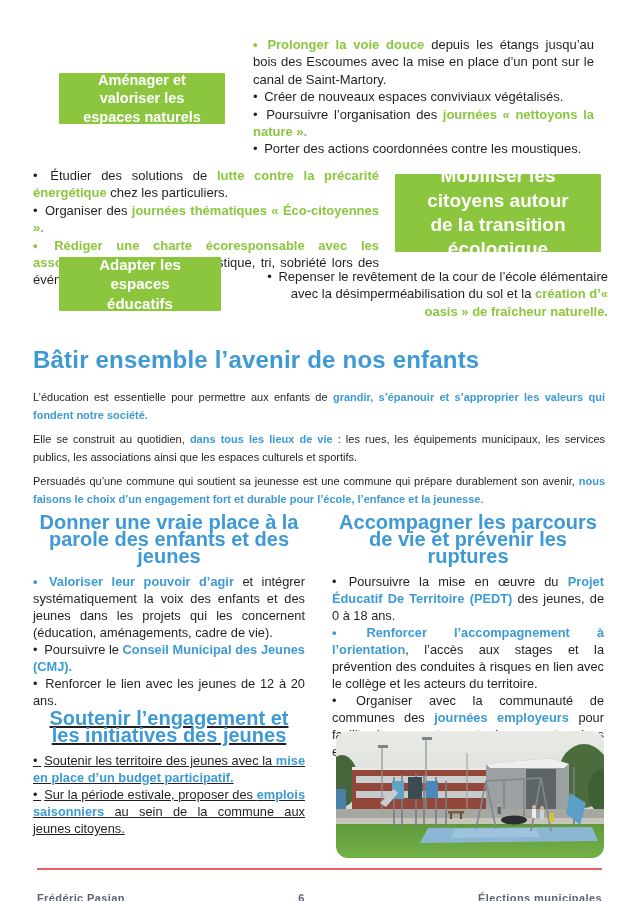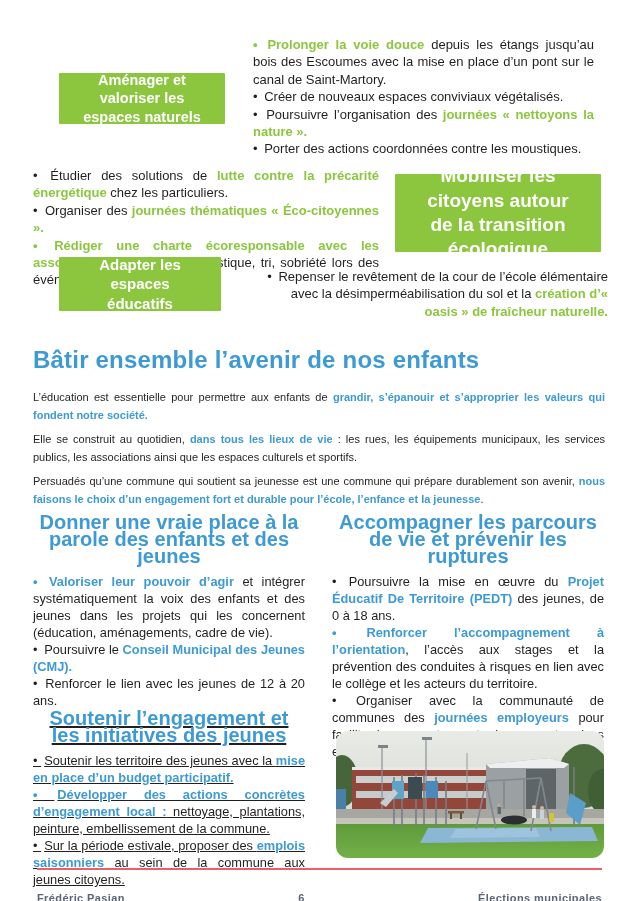--- a/index.html
+++ b/index.html
@@ -106,21 +106,20 @@
       <div class="bullets">
         <p><span class="marker c-blue">• </span><span class="c-blue">Valoriser leur pouvoir d’agir</span><span> et intégrer systématiquement la voix des enfants et des jeunes dans les projets qui les concernent (éducation, aménagements, cadre de vie).</span></p>
         <p><span class="marker">• </span><span>Poursuivre le </span><span class="c-blue">Conseil Municipal des Jeunes (CMJ).</span></p>
         <p><span class="marker">• </span><span>Renforcer le lien avec les jeunes de 12 à 20 ans.</span></p>
       </div>
     </div>
     <div id="group-2">
       <h2>Soutenir l’engagement et les initiatives des jeunes</h2>
       <div class="bullets">
         <p><span class="marker">• </span><span>Soutenir les territoire des jeunes avec la </span><span class="c-blue">mise en place d’un budget participatif.</span></p>
-        <p><span class="marker c-blue">• </span><span class="c-blue">Développer des actions concrètes d’engagement local :</span><span> nettoyage, plantations, peinture, embellissement de la commune.</span></p>
         <p><span class="marker">• </span><span>Sur la période estivale, proposer des </span><span class="c-blue">emplois saisonniers</span><span> au sein de la commune aux jeunes citoyens.</span></p>
       </div>
     </div>
   </div>
 
   <div class="col" id="col-right">
     <h2>Accompagner les parcours de vie et prévenir les ruptures</h2>
     <div class="bullets">
       <p><span class="marker">• </span><span>Poursuivre la mise en œuvre du </span><span class="c-blue">Projet Éducatif De Territoire (PEDT)</span><span> des jeunes, de 0 à 18 ans.</span></p>
       <p><span class="marker c-blue">• </span><span class="c-blue">Renforcer l’accompagnement à l’orientation</span><span>, l’accès aux stages et la prévention des conduites à risques en lien avec le collège et les acteurs du territoire.</span></p>

